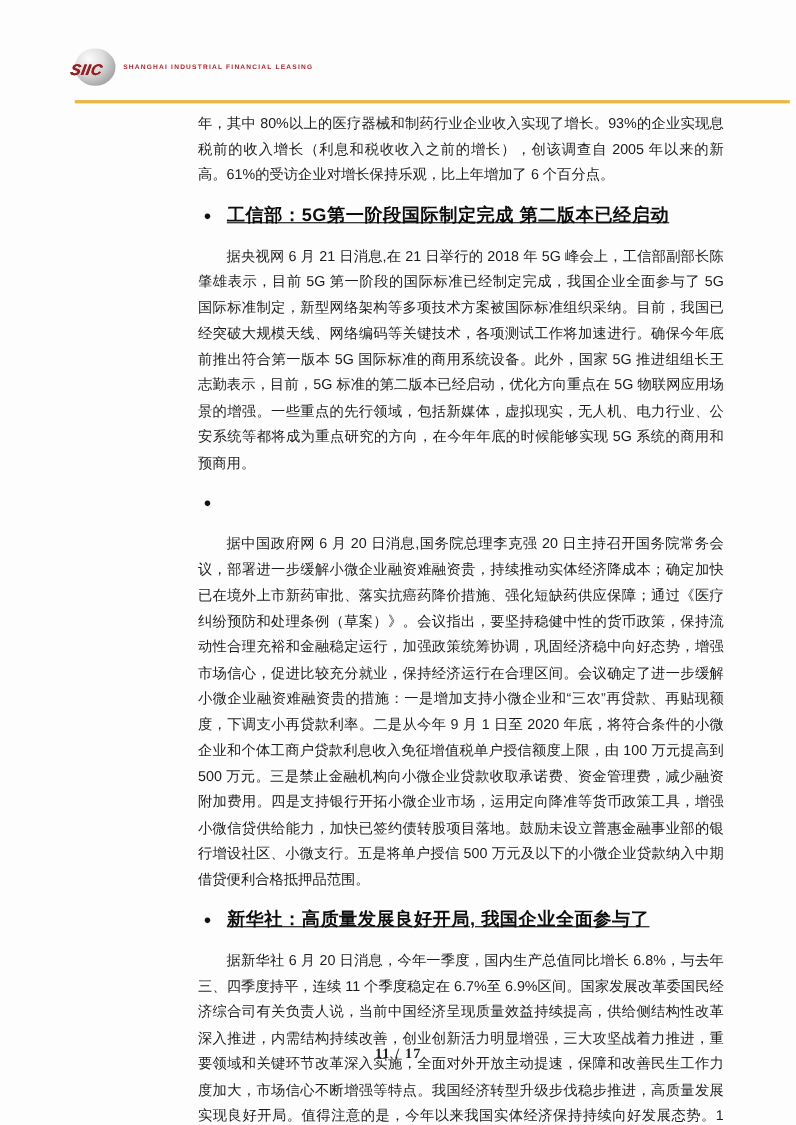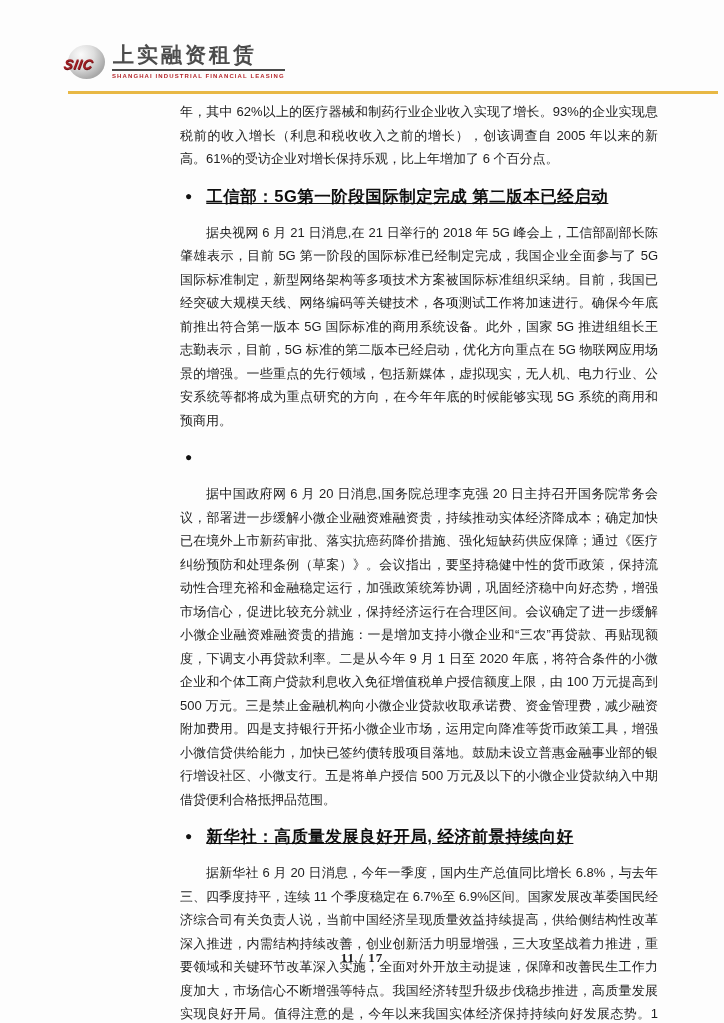--- a/index.html
+++ b/index.html
@@ -62,44 +62,43 @@
 </head>
 <body>
 
 <div class="page">
 
   <div class="header">
     <div class="sphere">
       <span class="siic-word">SIIC</span>
     </div>
     <div class="logo-text">
-      <div class="logo-cn">上实融资租赁</div>
       <div class="logo-en">SHANGHAI INDUSTRIAL FINANCIAL LEASING</div>
     </div>
   </div>
   <div class="divider"></div>
 
   <div class="content">
 
-    <p class="para">年，其中 62%以上的医疗器械和制药行业企业收入实现了增长。93%的企业实现息税前的收入增长（利息和税收收入之前的增长），创该调查自 2005 年以来的新高。61%的受访企业对增长保持乐观，比上年增加了 6 个百分点。</p>
+    <p class="para">年，其中 80%以上的医疗器械和制药行业企业收入实现了增长。93%的企业实现息税前的收入增长（利息和税收收入之前的增长），创该调查自 2005 年以来的新高。61%的受访企业对增长保持乐观，比上年增加了 6 个百分点。</p>
 
     <div class="sec-head">
       <span class="bullet">●</span>
       <span class="sec-title">工信部：5G第一阶段国际制定完成 第二版本已经启动</span>
     </div>
     <p class="para indent">据央视网 6 月 21 日消息,在 21 日举行的 2018 年 5G 峰会上，工信部副部长陈肇雄表示，目前 5G 第一阶段的国际标准已经制定完成，我国企业全面参与了 5G 国际标准制定，新型网络架构等多项技术方案被国际标准组织采纳。目前，我国已经突破大规模天线、网络编码等关键技术，各项测试工作将加速进行。确保今年底前推出符合第一版本 5G 国际标准的商用系统设备。此外，国家 5G 推进组组长王志勤表示，目前，5G 标准的第二版本已经启动，优化方向重点在 5G 物联网应用场景的增强。一些重点的先行领域，包括新媒体，虚拟现实，无人机、电力行业、公安系统等都将成为重点研究的方向，在今年年底的时候能够实现 5G 系统的商用和预商用。</p>
 
     <div class="sec-head">
       <span class="bullet">●</span>
     </div>
     <p class="para indent">据中国政府网 6 月 20 日消息,国务院总理李克强 20 日主持召开国务院常务会议，部署进一步缓解小微企业融资难融资贵，持续推动实体经济降成本；确定加快已在境外上市新药审批、落实抗癌药降价措施、强化短缺药供应保障；通过《医疗纠纷预防和处理条例（草案）》。会议指出，要坚持稳健中性的货币政策，保持流动性合理充裕和金融稳定运行，加强政策统筹协调，巩固经济稳中向好态势，增强市场信心，促进比较充分就业，保持经济运行在合理区间。会议确定了进一步缓解小微企业融资难融资贵的措施：一是增加支持小微企业和“三农”再贷款、再贴现额度，下调支小再贷款利率。二是从今年 9 月 1 日至 2020 年底，将符合条件的小微企业和个体工商户贷款利息收入免征增值税单户授信额度上限，由 100 万元提高到 500 万元。三是禁止金融机构向小微企业贷款收取承诺费、资金管理费，减少融资附加费用。四是支持银行开拓小微企业市场，运用定向降准等货币政策工具，增强小微信贷供给能力，加快已签约债转股项目落地。鼓励未设立普惠金融事业部的银行增设社区、小微支行。五是将单户授信 500 万元及以下的小微企业贷款纳入中期借贷便利合格抵押品范围。</p>
 
     <div class="sec-head">
       <span class="bullet">●</span>
-      <span class="sec-title">新华社：高质量发展良好开局, 经济前景持续向好</span>
+      <span class="sec-title">新华社：高质量发展良好开局, 我国企业全面参与了</span>
     </div>
     <p class="para indent">据新华社 6 月 20 日消息，今年一季度，国内生产总值同比增长 6.8%，与去年三、四季度持平，连续 11 个季度稳定在 6.7%至 6.9%区间。国家发展改革委国民经济综合司有关负责人说，当前中国经济呈现质量效益持续提高，供给侧结构性改革深入推进，内需结构持续改善，创业创新活力明显增强，三大攻坚战着力推进，重要领域和关键环节改革深入实施，全面对外开放主动提速，保障和改善民生工作力度加大，市场信心不断增强等特点。我国经济转型升级步伐稳步推进，高质量发展实现良好开局。值得注意的是，今年以来我国实体经济保持持续向好发展态势。1 至 5 月全国规模以</p>
 
   </div>
 
   <div class="pagenum">11 / 17</div>
 
 </div>
 
 </body></html>

